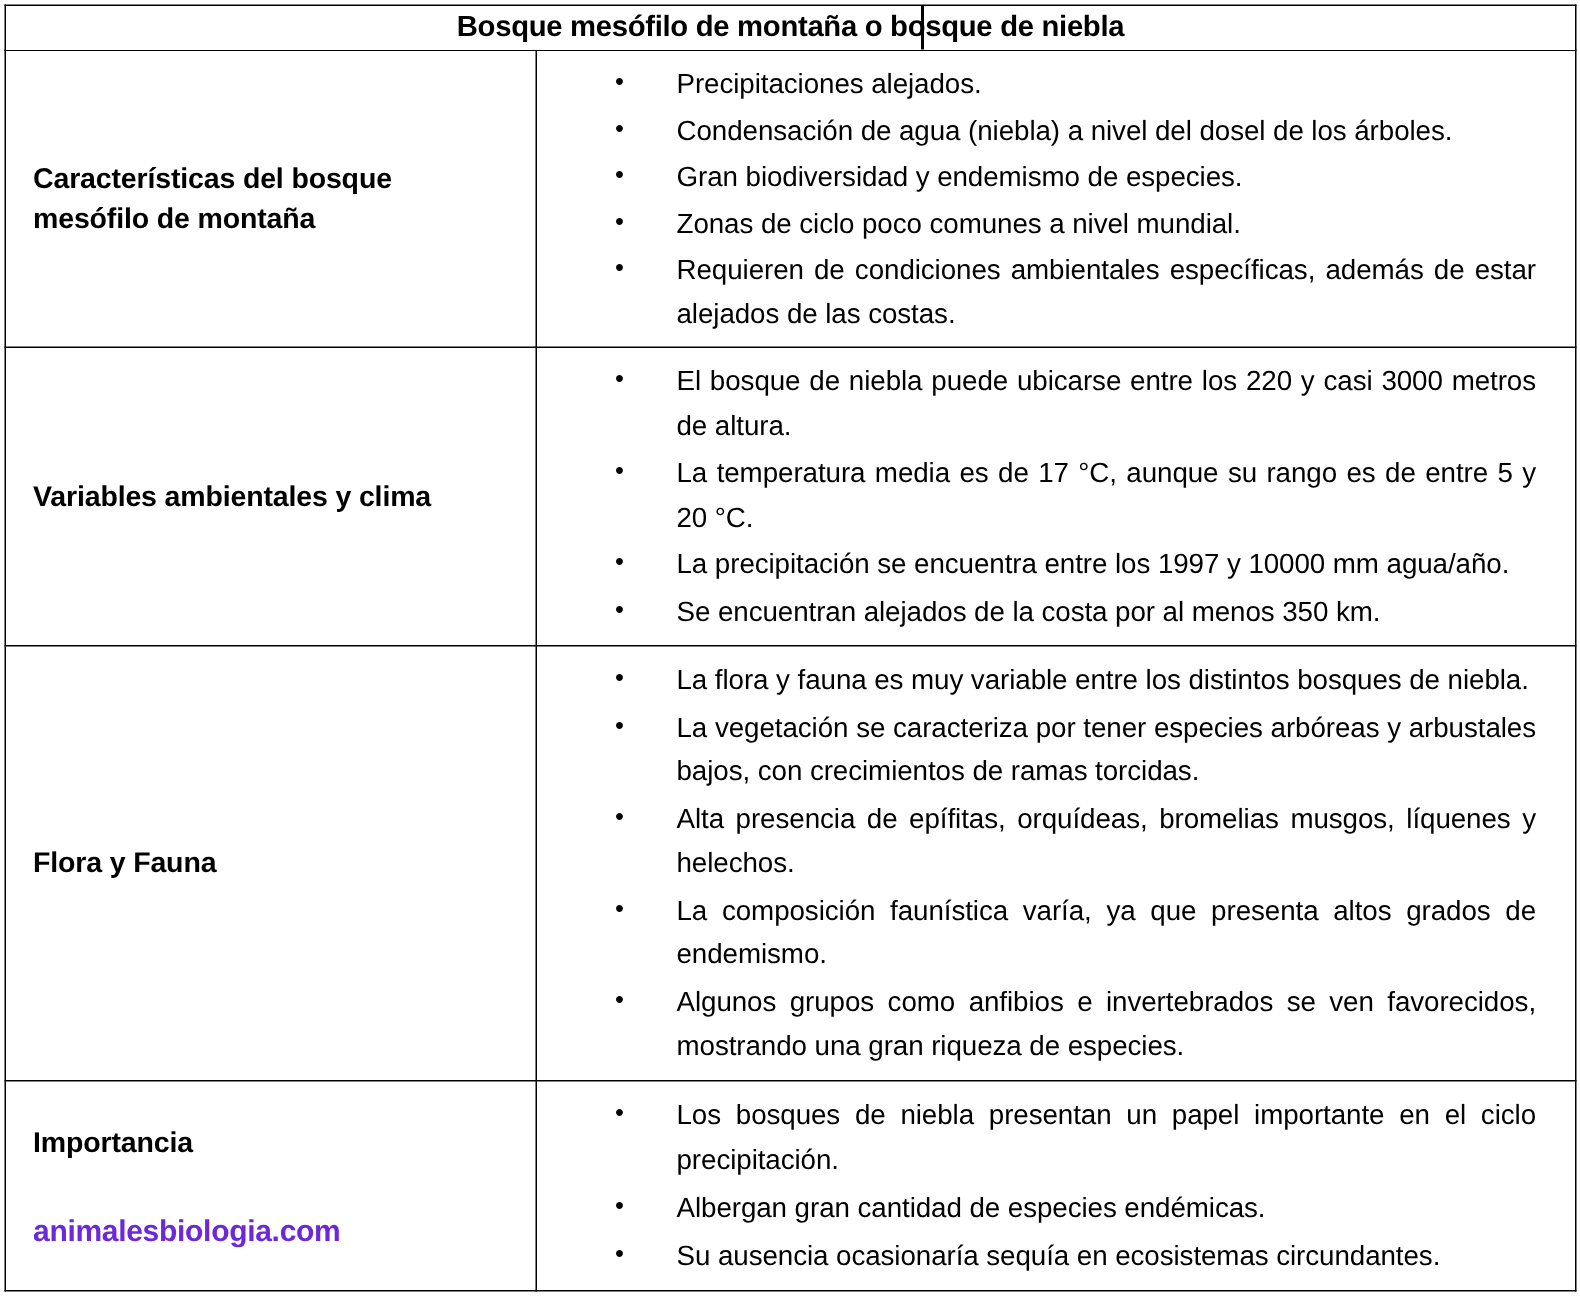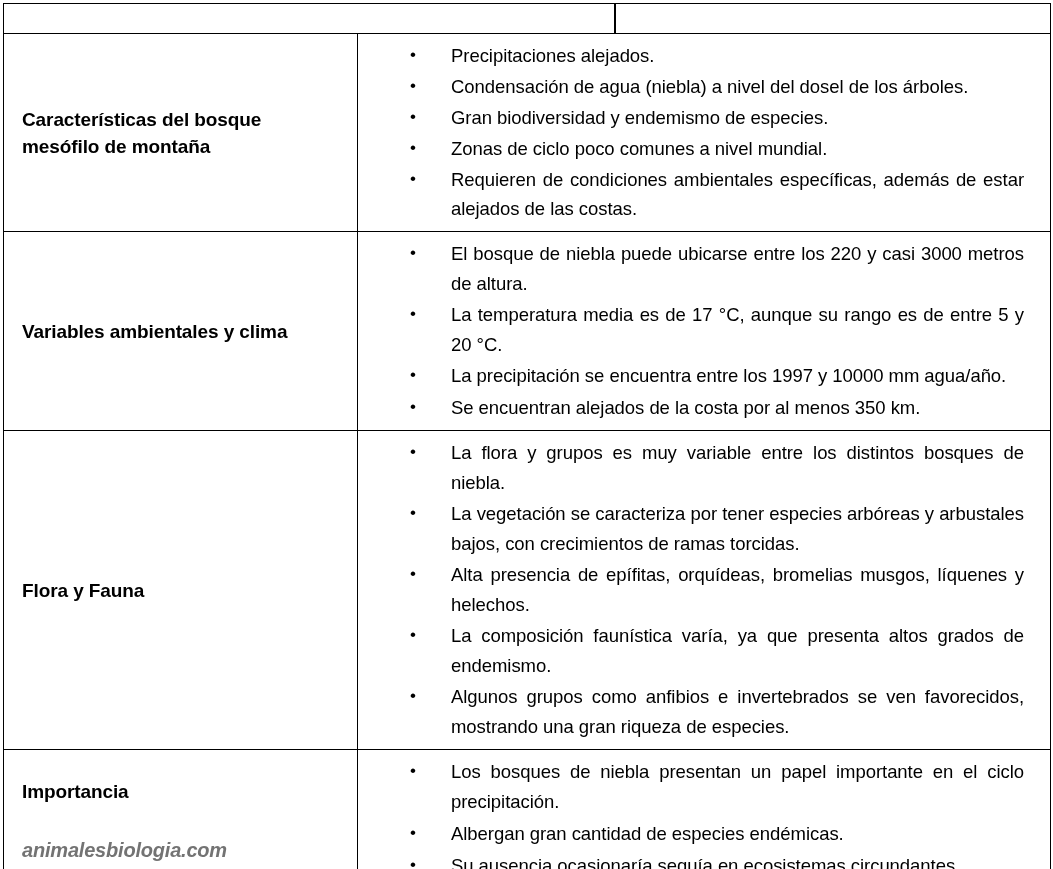--- a/index.html
+++ b/index.html
@@ -71,24 +71,23 @@
   .label-text {
     font-weight: bold;
     font-size: 19px;
     line-height: 27px;
     letter-spacing: -0.1px;
   }
 
   .watermark {
     display: block;
     margin-top: 34px;
-    font-style: italic;
     font-weight: bold;
     font-size: 20px;
-    color: #737373;
+    color: #6d28d9;
     letter-spacing: -0.2px;
     line-height: 22px;
   }
 
   
   .content-cell {
     padding: 7px 26px 8px 0 !important;
     vertical-align: top;
   }
   ul.bullets {
@@ -130,20 +129,21 @@
 
 <div class="page">
   <table class="info-table">
     <colgroup>
       <col style="width:354px">
       <col style="width:693px">
     </colgroup>
     <tbody>
       <tr>
         <td class="header-cell" colspan="2">
+          <div class="header-title">Bosque mesófilo de montaña o bosque de niebla</div>
           <div class="header-divider"></div>
         </td>
       </tr>
 
       <tr class="row-1">
         <td class="label-cell">
           <div class="label-text">Características del bosque mesófilo de montaña</div>
         </td>
         <td class="content-cell">
           <ul class="bullets">
@@ -169,21 +169,21 @@
           </ul>
         </td>
       </tr>
 
       <tr class="row-3">
         <td class="label-cell">
           <div class="label-text">Flora y Fauna</div>
         </td>
         <td class="content-cell">
           <ul class="bullets">
-            <li>La flora y grupos es muy variable entre los distintos bosques de niebla.</li>
+            <li>La flora y fauna es muy variable entre los distintos bosques de niebla.</li>
             <li>La vegetación se caracteriza por tener especies arbóreas y arbustales bajos, con crecimientos de ramas torcidas.</li>
             <li>Alta presencia de epífitas, orquídeas, bromelias musgos, líquenes y helechos.</li>
             <li>La composición faunística varía, ya que presenta altos grados de endemismo.</li>
             <li>Algunos grupos como anfibios e invertebrados se ven favorecidos, mostrando una gran riqueza de especies.</li>
           </ul>
         </td>
       </tr>
 
       <tr class="row-4">
         <td class="label-cell">

